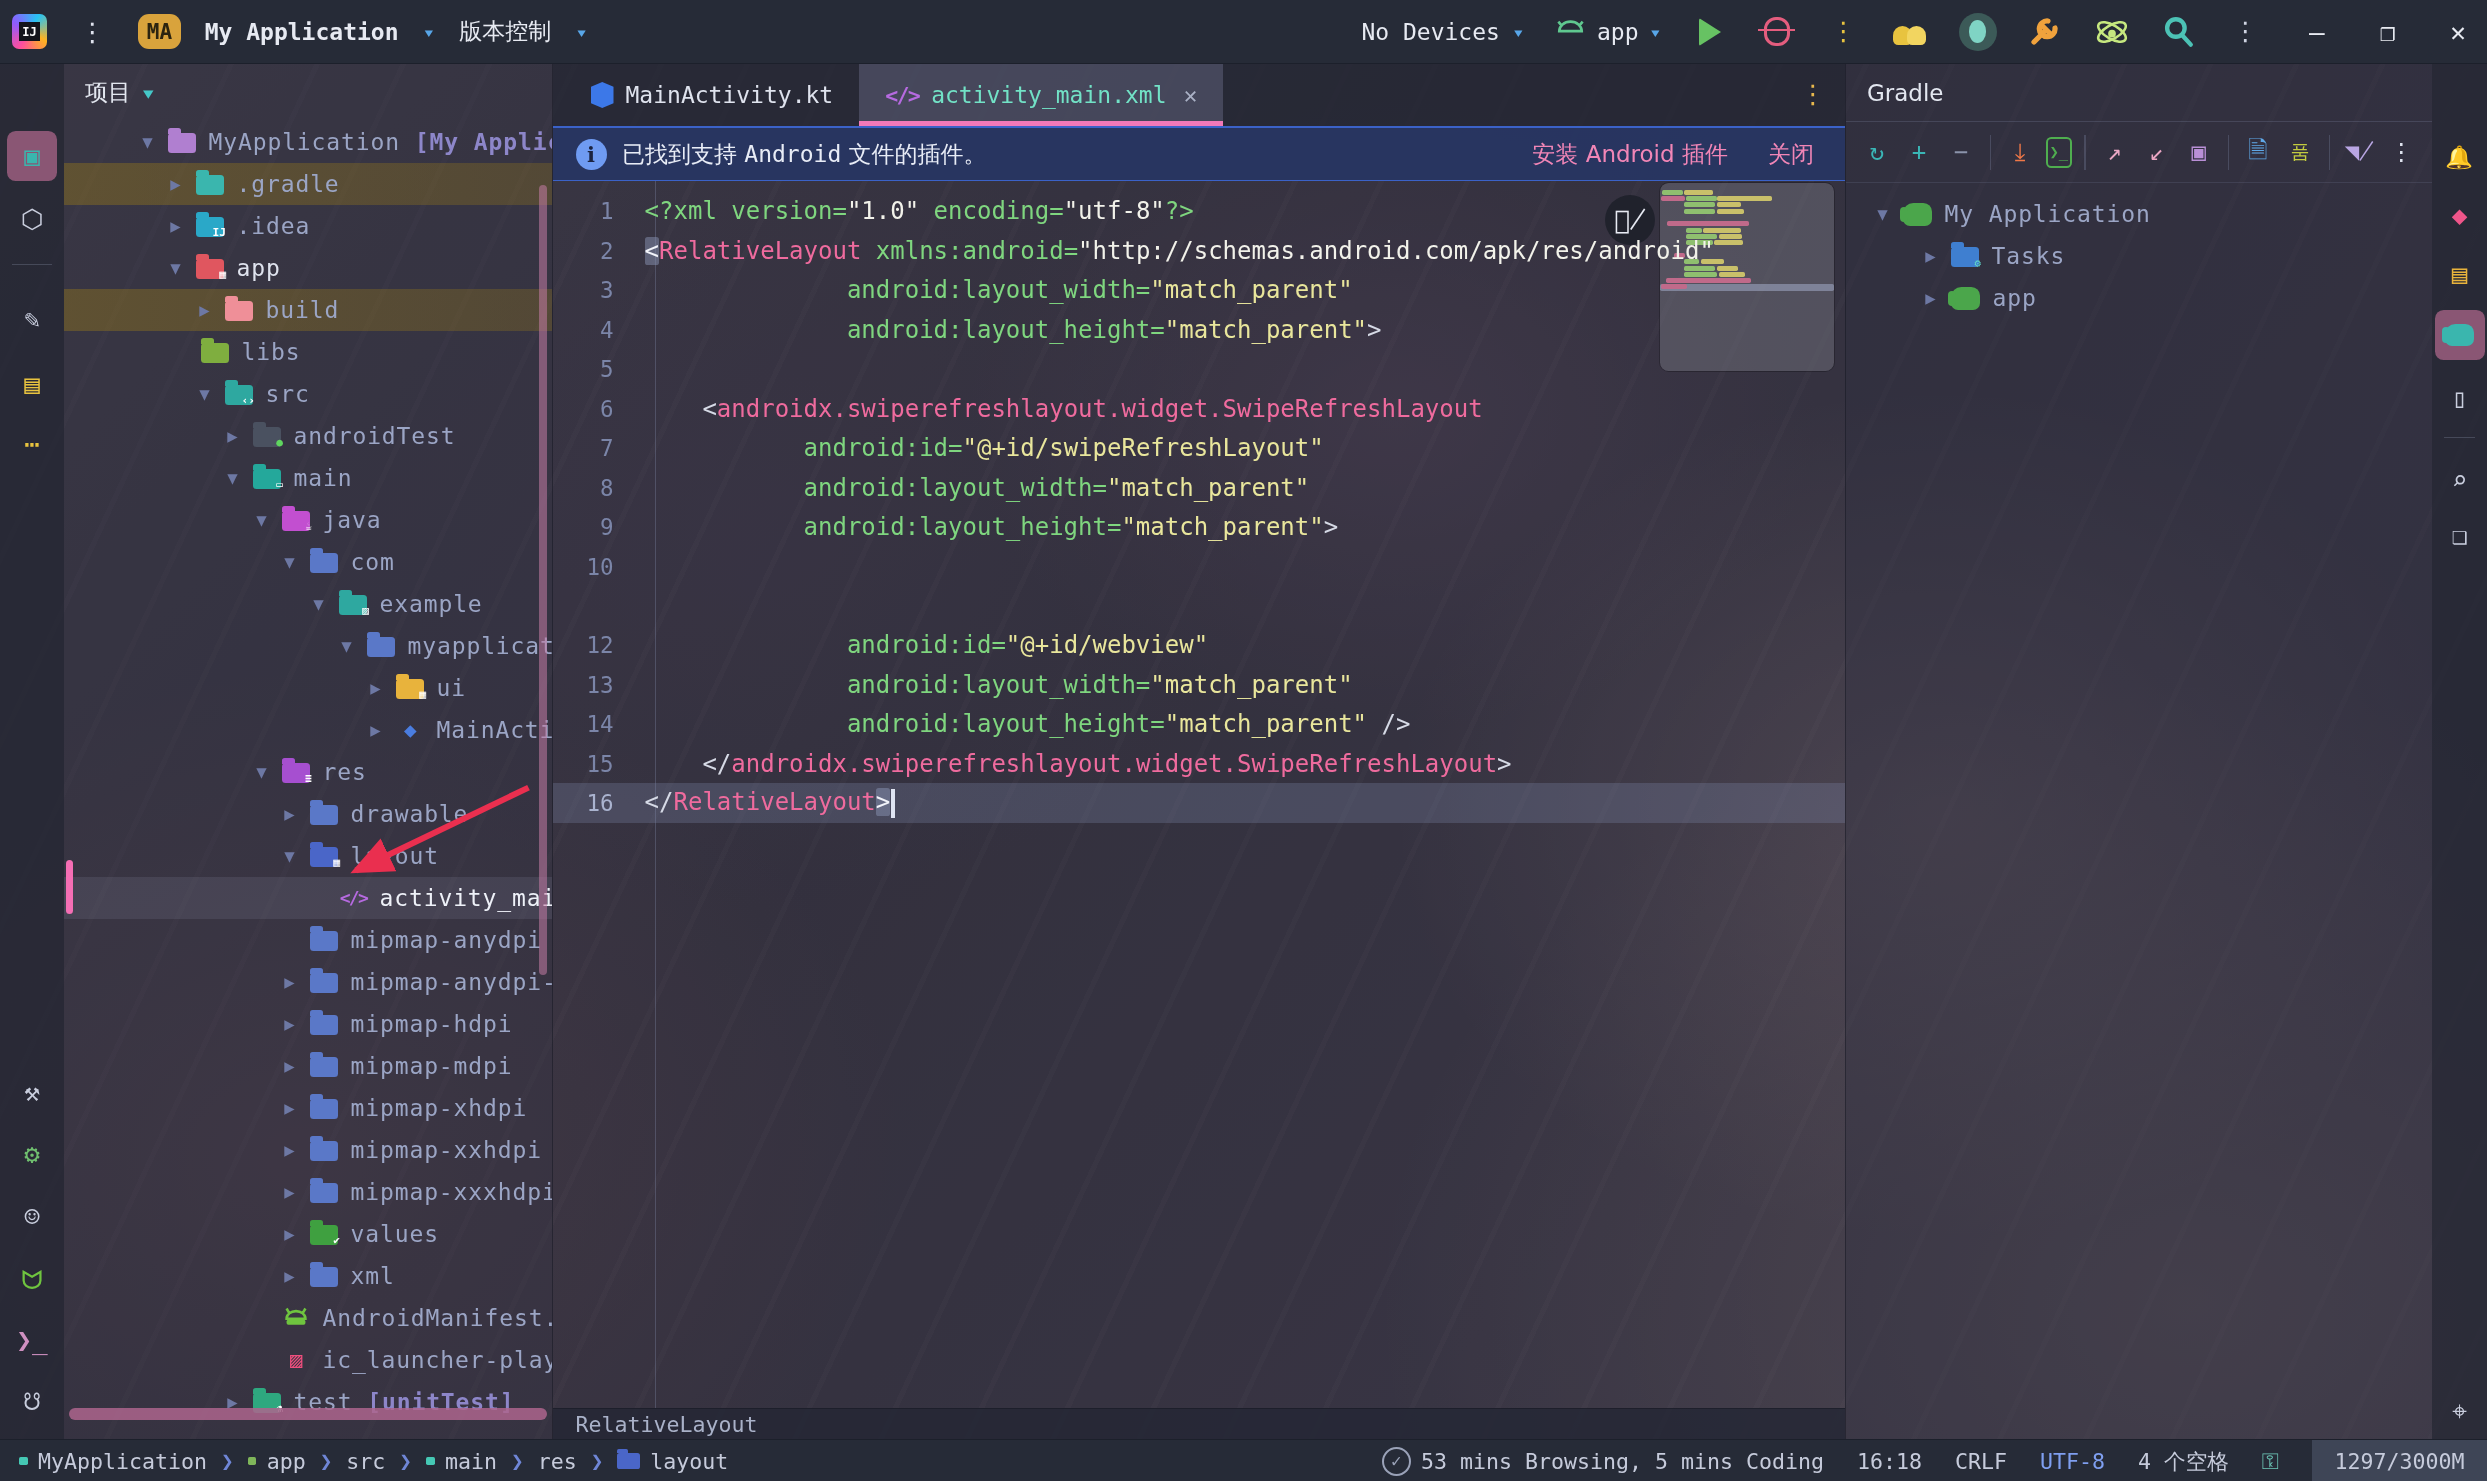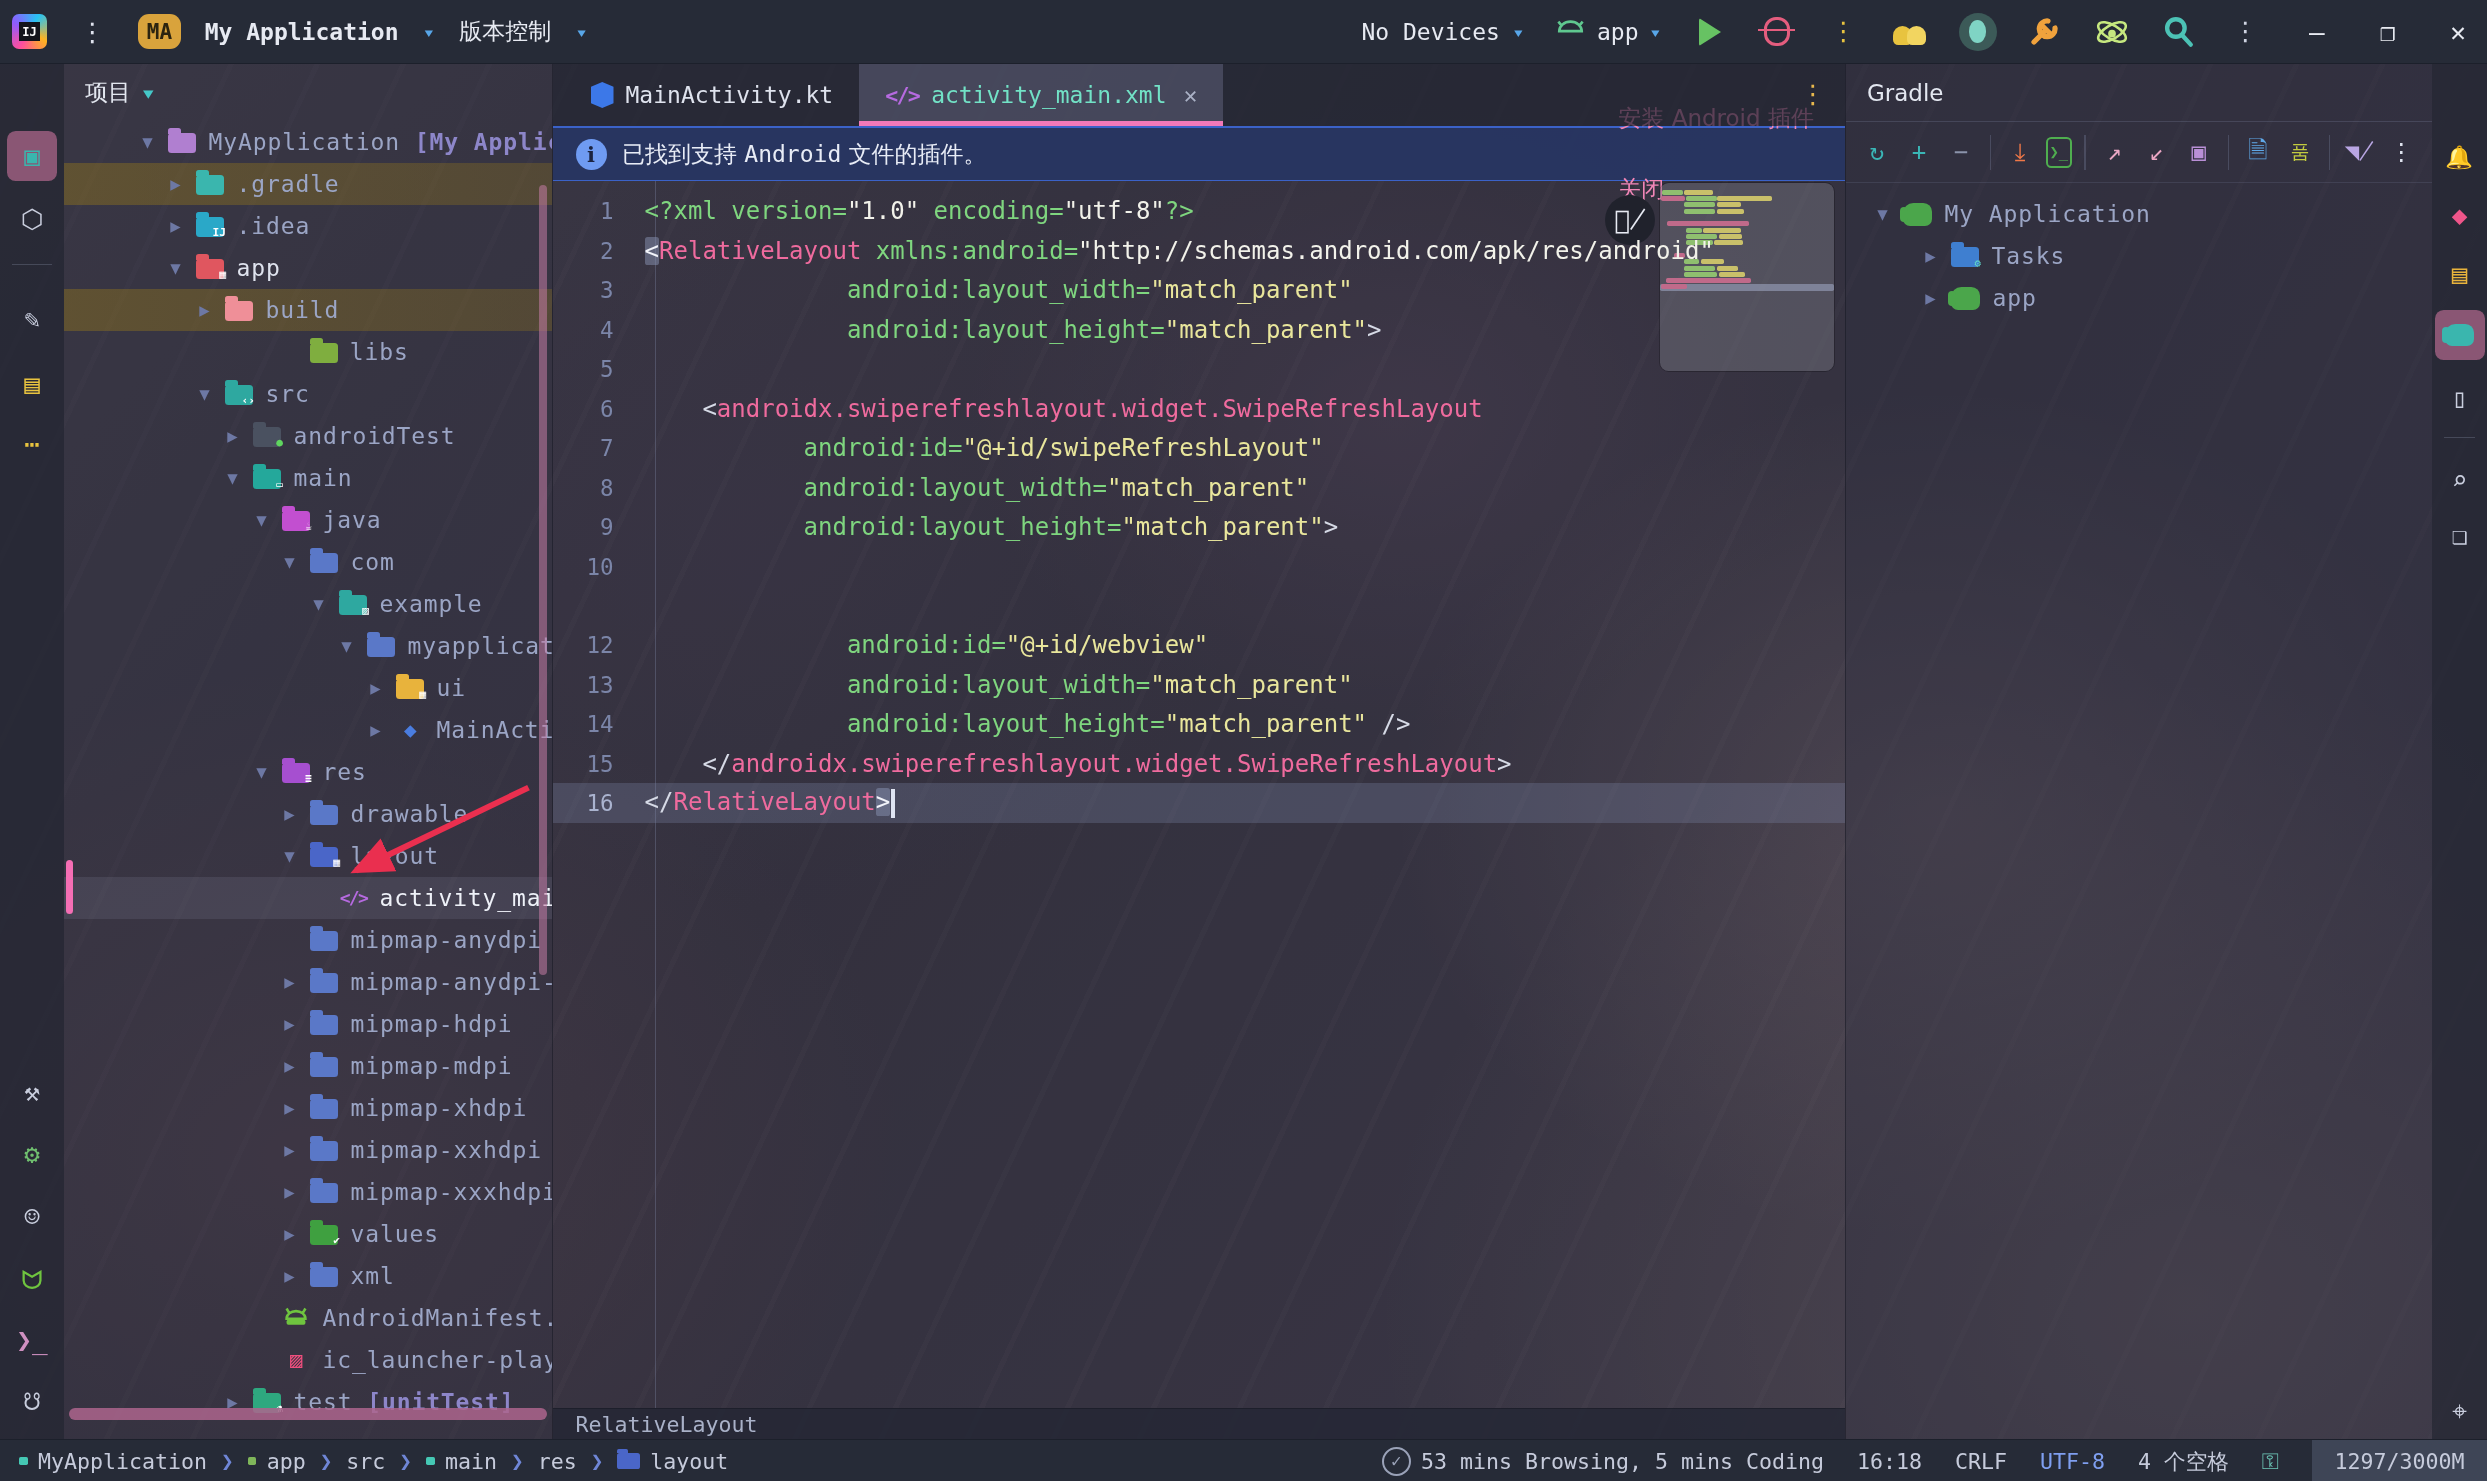--- a/index.html
+++ b/index.html
@@ -79,21 +79,21 @@
   .tab.active{ background:rgba(112,115,142,.42); color:#72e2c6; position:relative; }
   .tab.active::after{ content:""; position:absolute; left:0; right:0; bottom:0; height:5.2px; background:#f279b9; }
   .kt-icon{ width:22.5px;height:26px; background:#3c78e8; clip-path:polygon(0 18%,50% 0,100% 18%,100% 82%,50% 100%,0 82%); }
   .xml-glyph{ color:#b66ae0; font-size:21.6px; font-weight:bold; letter-spacing:-1.7px;}
   .tab-close{ color:#aab1c6; font-size:22.5px; margin-left:5.2px;}
   .tab-kebab{ position:absolute; right:19px; top:50%; transform:translateY(-50%); color:#e8b84d; font-size:26px; line-height:.9;}
   #banner{ height:55px; background:rgba(39,53,99,.92); border-top:2.6px solid #3b62c8; border-bottom:1.7px solid #3b62c8; display:flex; align-items:center; padding:0 22.5px; gap:15.5px; font-size:23px; }
   .info-ic{ width:31px; height:31px; border-radius:50%; background:#6f9bf2; color:#1b2340; font-family:"DejaVu Serif",serif; font-weight:bold; font-size:21px; display:flex;align-items:center;justify-content:center; flex:none;}
   .banner-text{ color:#e8ecf6; font-family:"DejaVu Sans",sans-serif;}
   .banner-text tt{ font-family:"DejaVu Sans Mono",monospace; }
-  .banner-actions{ margin-left:auto; display:flex; gap:40px; padding-right:8.6px;flex-direction:column;}
+  .banner-actions{ margin-left:auto; display:flex; gap:40px; padding-right:8.6px;}
   .banner-link{ color:#f286b7; font-family:"DejaVu Sans",sans-serif; }
   #code-area{ position:relative; flex:1; overflow:hidden; }
   .gutter-sep{ position:absolute; left:102px; top:0; bottom:0; border-left:1.7px solid rgba(130,138,168,.35); }
   .cline{ position:absolute; left:0; right:0; height:40px; display:flex; align-items:center; }
   .lnum{ width:83px; flex:none; text-align:right; padding-right:22.5px; font-size:22.5px; color:#7b85a8; }
   .ctext{ font-size:24px; white-space:pre; padding-left:8.6px; }
   .cur-line{ position:absolute; left:0; right:0; height:40px; background:rgba(130,140,175,.28); }
   .seg-g{color:#7fd67f;} .seg-p{color:#ef6b9e;} .seg-w{color:#d6dae6;} .seg-y{color:#e9e69c;} .seg-s{color:#f2f2ea;}
   .seg-wb{color:#f2f4fa; background:rgba(135,145,178,.5); border-radius:2.6px;}
   .caret{ display:inline-block; width:4.3px; height:29px; background:#dfe4f2; vertical-align:middle; margin-left:0.9px;}
@@ -240,21 +240,21 @@
         <span class="fold" style="background: rgb(224, 86, 95);">
           <span class="fbadge">▦</span>
         </span>
         <span class="tlabel" style="color: rgb(223, 227, 238);">app</span>
       </div>
       <div class="trow gold" style="padding-left: 130px;">
         <span class="tchev">▶</span>
         <span class="fold" style="background: rgb(239, 143, 152);"></span>
         <span class="tlabel">build</span>
       </div>
-      <div class="trow" style="padding-left: 71px; justify-content: center;">
+      <div class="trow" style="padding-left: 106px;">
         <span class="tchev"></span>
         <span class="fold" style="background: rgb(127, 174, 63);"></span>
         <span class="tlabel">libs</span>
       </div>
       <div class="trow" style="padding-left: 130px;">
         <span class="tchev">▼</span>
         <span class="fold" style="background: rgb(46, 168, 160);">
           <span class="fbadge">‹›</span>
         </span>
         <span class="tlabel">src</span>

